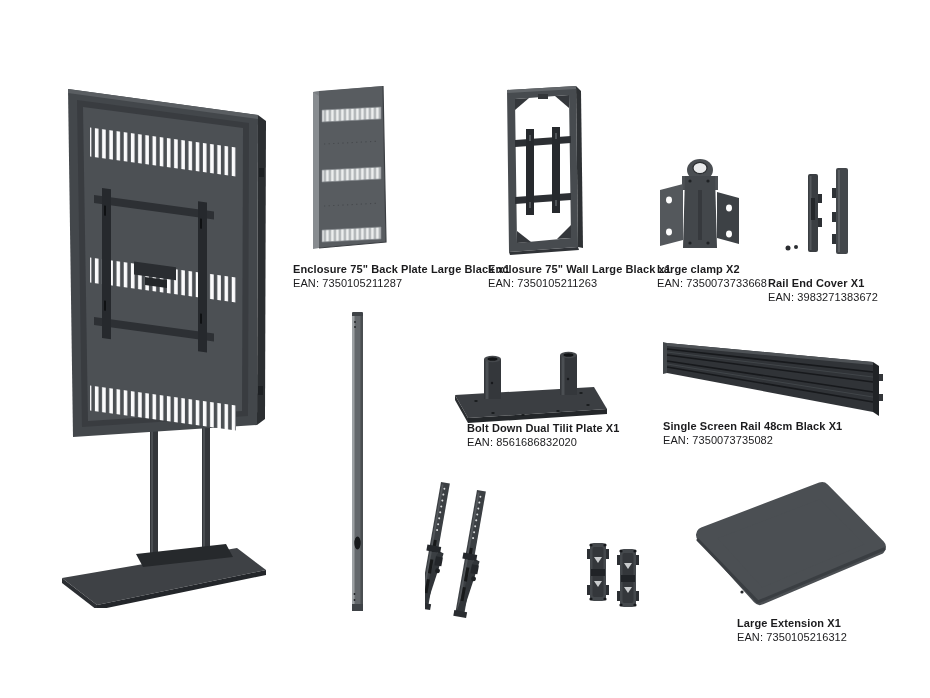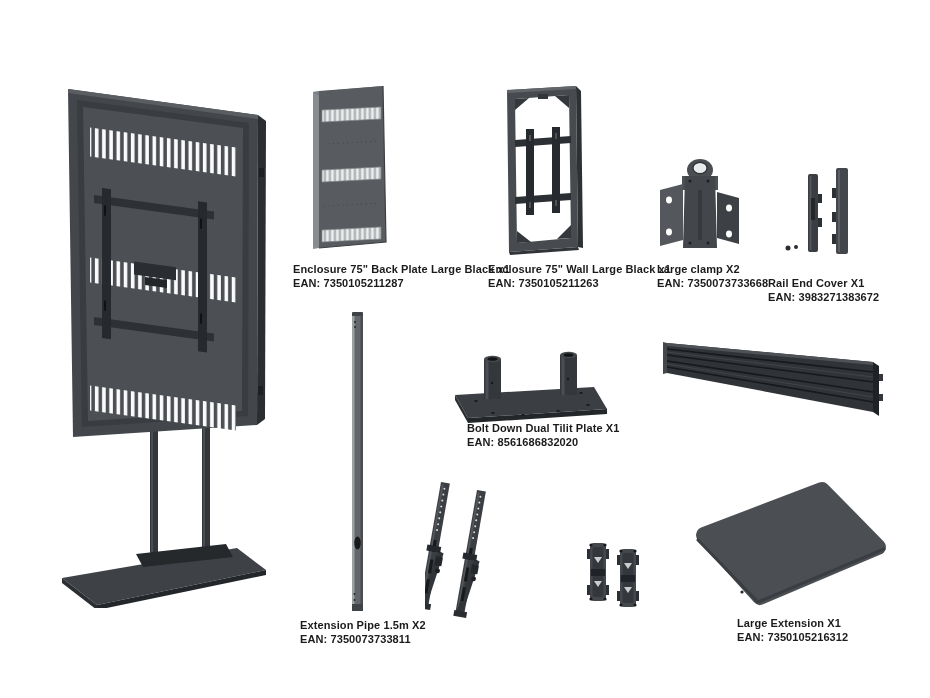--- a/index.html
+++ b/index.html
@@ -6,21 +6,21 @@
   body{
     width:930px;height:698px;background:#ffffff;overflow:hidden;
     font-family:"Liberation Sans",sans-serif;position:relative;
   }
   .stage{position:absolute;left:0;top:0;width:930px;height:698px;}
   .part{position:absolute;display:block;}
   .label{
     position:absolute;white-space:nowrap;color:#1b1b1d;
     font-size:11px;line-height:13.5px;font-weight:700;letter-spacing:.1px;
   }
-  .label .ean{font-weight:700;}
+  .label .ean{font-weight:400;}
 </style>
 </head>
 <body>
 
 <div class="stage">
 
   <svg class="part" style="left:50px;top:68px" width="230" height="540" viewBox="0 0 230 540">
     <defs>
       <pattern id="ventMain" width="7.2" height="34" patternUnits="userSpaceOnUse">
         <rect width="7.2" height="34" fill="#4b4f53"></rect>
@@ -259,22 +259,22 @@
     <div class="ean">EAN: 7350073733668</div>
   </div>
   <div class="label" style="left:768px;top:277px">
     <div>Rail End Cover X1</div>
     <div class="ean">EAN: 3983271383672</div>
   </div>
   <div class="label" style="left:467px;top:422px">
     <div>Bolt Down Dual Tilit Plate X1</div>
     <div class="ean">EAN: 8561686832020</div>
   </div>
-  <div class="label" style="left:300px;top:619px">
-    <div>Extension Pipe 1.5m  X2</div>
-    <div class="ean">EAN: 7350073733811</div>
+  <div class="label" style="left:663px;top:420px">
+    <div>Single Screen Rail 48cm Black X1</div>
+    <div class="ean">EAN: 7350073735082</div>
   </div>
   <div class="label" style="left:737px;top:617px">
     <div>Large Extension X1</div>
     <div class="ean">EAN: 7350105216312</div>
   </div>
 
 </div>
 
 </body></html>

